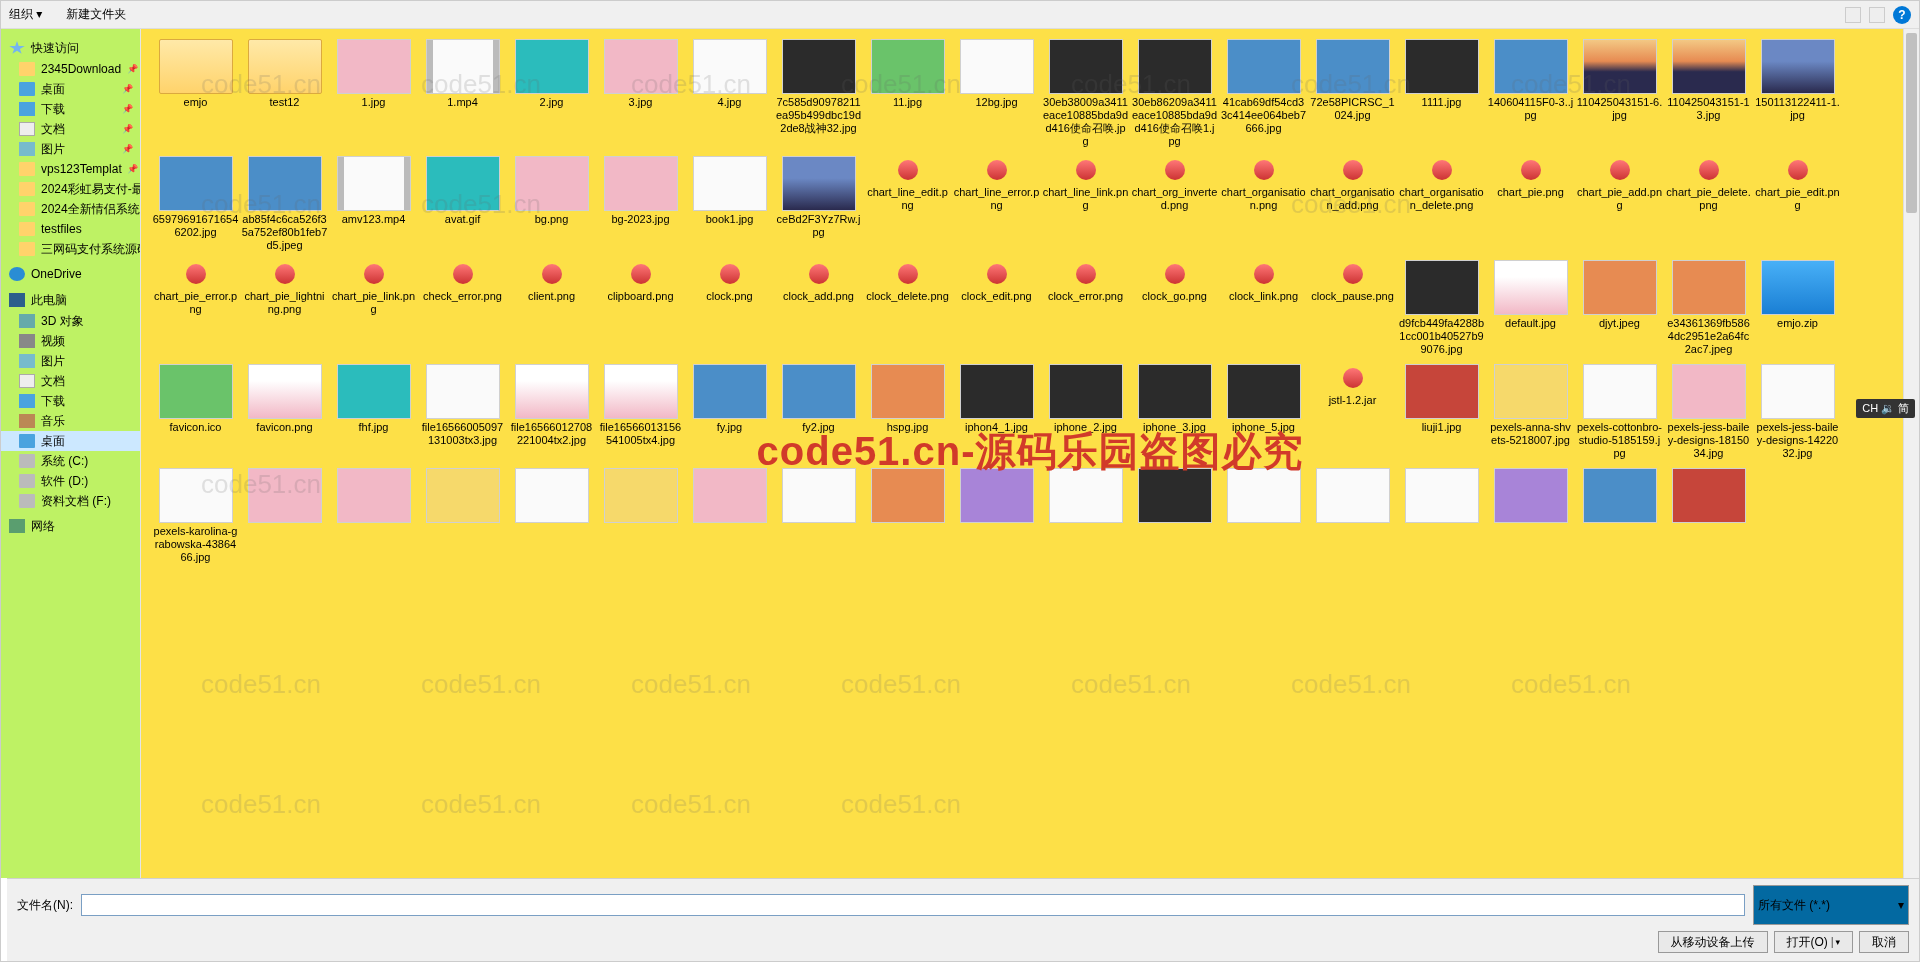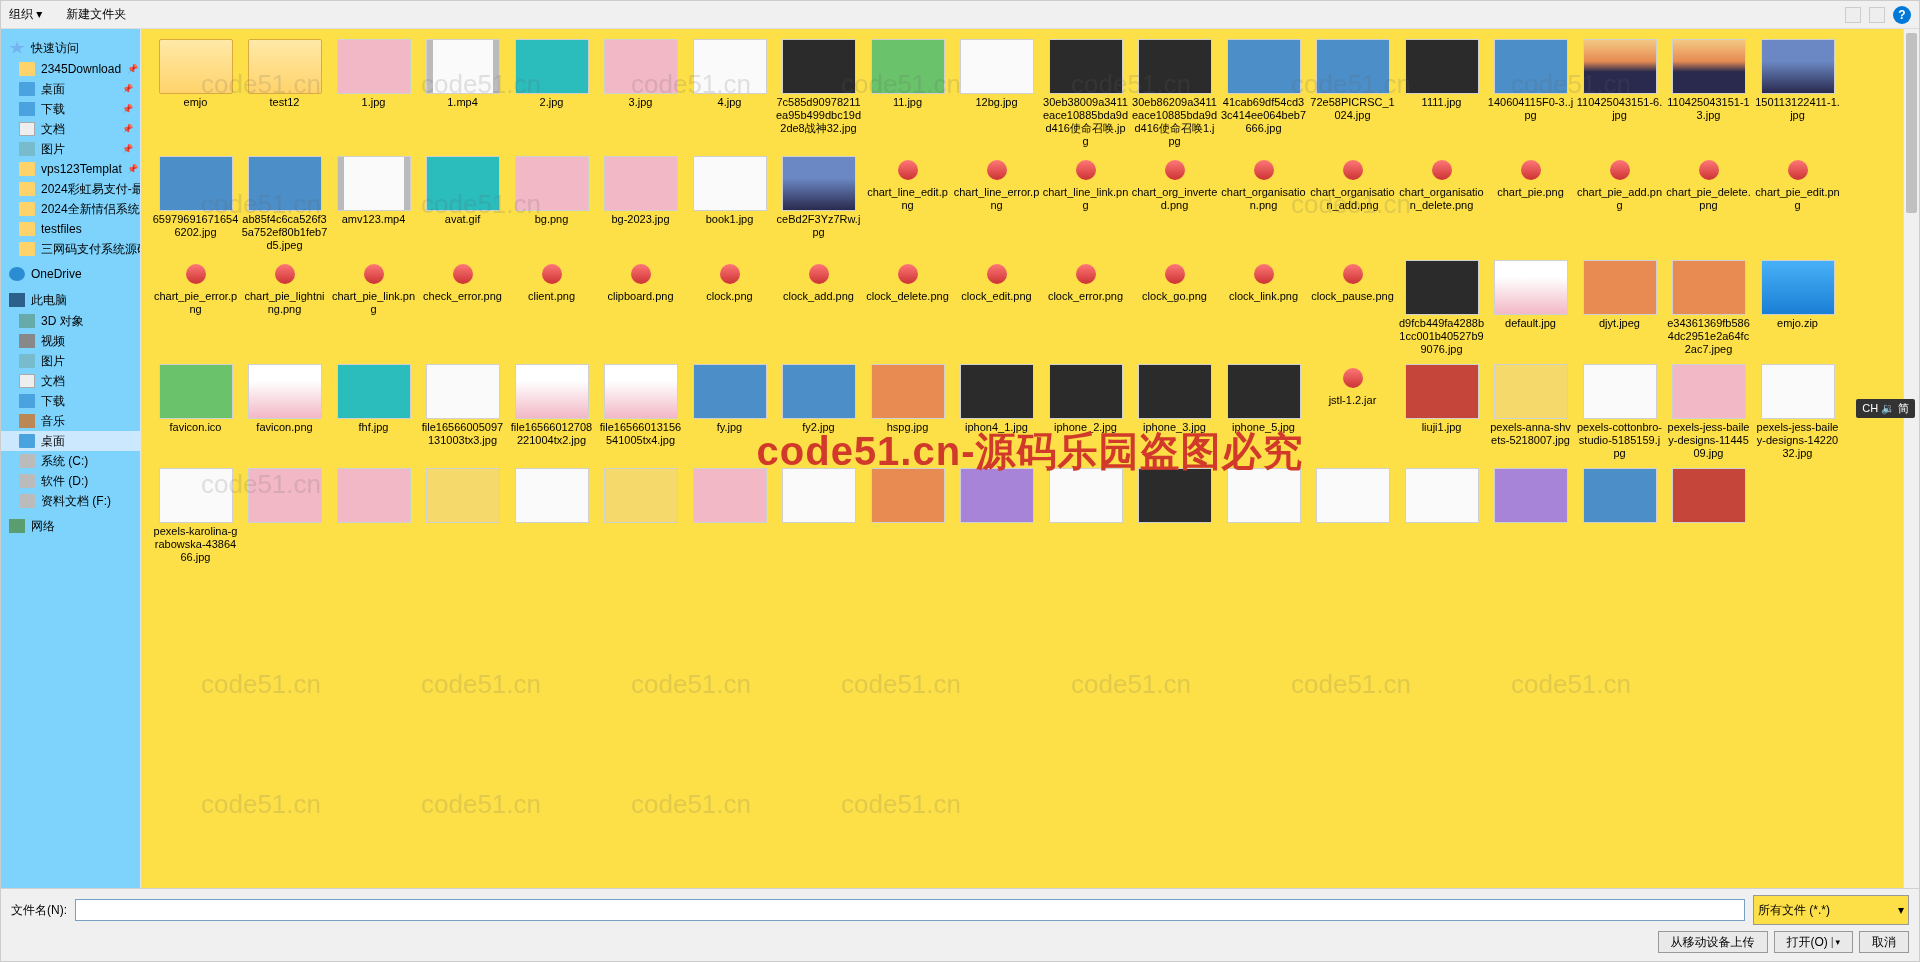--- a/index.html
+++ b/index.html
@@ -8,21 +8,21 @@
 
 .toolbar { height: 28px; background: #f0f0f0; border-bottom: 1px solid #ddd; display: flex; align-items: center; padding: 0 8px; gap: 24px; }
 .toolbar .left { display: flex; gap: 24px; align-items: center; }
 .toolbar .right { margin-left: auto; display: flex; gap: 8px; align-items: center; }
 .tb-item { cursor: pointer; display: flex; align-items: center; gap: 2px; }
 .tb-icon { width: 16px; height: 16px; background: #eee; border: 1px solid #ccc; display: inline-block; }
 .help-icon { width: 18px; height: 18px; border-radius: 50%; background: #0078d7; color: #fff; display: flex; align-items: center; justify-content: center; font-weight: bold; }
 
 .body { flex: 1; display: flex; min-height: 0; }
 
-.sidebar { width: 140px; border-right: 1px solid #e5e5e5; overflow-y: auto; background: #7dd3fc; padding-top: 4px; }
+.sidebar { width: 140px; border-right: 1px solid #e5e5e5; overflow-y: auto; background: #bef264; padding-top: 4px; }
 .side-item { display: flex; align-items: center; gap: 6px; padding: 2px 6px 2px 18px; height: 20px; cursor: pointer; white-space: nowrap; overflow: hidden; }
 .side-item.group { padding-left: 8px; height: 22px; margin-top: 4px; }
 .side-item.selected { background: #cce8ff; }
 .side-ico { width: 16px; height: 14px; flex: 0 0 16px; display: inline-block; }
 .ico-star { background: #74b4f0; clip-path: polygon(50% 0,61% 35%,98% 35%,68% 57%,79% 91%,50% 70%,21% 91%,32% 57%,2% 35%,39% 35%); }
 .ico-folder { background: #ffd36b; border-radius: 1px; }
 .ico-desktop { background: #4aa3df; border-radius: 1px; }
 .ico-down { background: #4aa3df; }
 .ico-doc { background: #eee; border: 1px solid #aaa; }
 .ico-pic { background: #7bc; }
@@ -40,25 +40,25 @@
 .file { width: 89px; margin: 2px 0 6px 0; display: flex; flex-direction: column; align-items: center; text-align: center; cursor: pointer; }
 .thumb { width: 74px; height: 55px; background: #dfeaf0; border: 1px solid #d0d0d0; display: flex; align-items: center; justify-content: center; font-size: 9px; color: #888; overflow: hidden; position: relative; }
 .thumb.small { width: 28px; height: 28px; border: none; background: transparent; }
 .thumb.folder { background: linear-gradient(#ffe9a8,#ffd36b); border: 1px solid #dba93f; border-radius: 2px; }
 .thumb.zip { background: linear-gradient(#48b0f7,#1a7fd4); }
 .thumb.video::after { content:""; position:absolute; inset:0; border-left:6px solid rgba(0,0,0,.25); border-right:6px solid rgba(0,0,0,.25); }
 .fname { width: 86px; margin-top: 2px; font-size: 11px; line-height: 13px; word-break: break-all; max-height: 53px; overflow: hidden; }
 
 .overlay-text { position: absolute; left: 50%; top: 395px; transform: translateX(-50%); font-size: 40px; font-weight: bold; color: #d13a2a; pointer-events: none; letter-spacing: 1px; z-index: 5; white-space: nowrap; }
 
-.footer { border-top: 1px solid #d0d0d0; background: #f0f0f0; padding: 6px 10px 8px; display: flex; flex-direction: column; gap: 6px; }
+.footer { border-top: 1px solid #d0d0d0; background: #f0f0f0; padding: 6px 10px 8px; display: flex; flex-direction: column; gap: 6px; margin-left: 6px; }
 .footer-row { display: flex; align-items: center; gap: 8px; }
 .fn-label { width: 56px; text-align: right; }
 .fn-input { flex: 1; height: 22px; border: 1px solid #7a9fc4; background: #fff; padding: 0 4px; }
-.fn-combo { width: 156px; height: 30px; border: 1px solid #999; background: #fde047; padding: 0 4px; display: flex; align-items: center; justify-content: space-between; }
+.fn-combo { width: 156px; height: 40px; border: 1px solid #999; background: #0369a1; padding: 0 4px; display: flex; align-items: center; justify-content: space-between; }
 .btn-row { display: flex; justify-content: flex-end; gap: 6px; }
 .btn { height: 22px; padding: 0 12px; border: 1px solid #999; background: #e9e9e9; cursor: pointer; display: flex; align-items: center; gap: 2px; }
 .btn .arrow { font-size: 9px; }
 
 .watermark { position: absolute; color: rgba(100,100,100,0.18); font-size: 26px; pointer-events: none; z-index: 2; white-space: nowrap; }
 
 .ime { position: absolute; right: 4px; top: 370px; background: #333; color: #fff; padding: 2px 6px; border-radius: 2px; font-size: 11px; z-index: 8; }
 
 .scrollbar-v { position:absolute; right:0; top:0; bottom:0; width:16px; background:#f0f0f0; border-left:1px solid #ddd; }
 .scrollbar-v .thumbbar { position:absolute; left:2px; right:2px; top:4px; height:180px; background:#c0c0c0; border-radius:2px; }
@@ -579,21 +579,21 @@
           <div class="file">
             <div class="thumb t-yellow"></div>
             <div class="fname">pexels-anna-shvets-5218007.jpg</div>
           </div>
           <div class="file">
             <div class="thumb t-white"></div>
             <div class="fname">pexels-cottonbro-studio-5185159.jpg</div>
           </div>
           <div class="file">
             <div class="thumb t-pink"></div>
-            <div class="fname">pexels-jess-bailey-designs-1144509.jpg</div>
+            <div class="fname">pexels-jess-bailey-designs-1815034.jpg</div>
           </div>
           <div class="file">
             <div class="thumb t-white"></div>
             <div class="fname">pexels-jess-bailey-designs-1422032.jpg</div>
           </div>
           <div class="file">
             <div class="thumb t-white"></div>
             <div class="fname">pexels-karolina-grabowska-4386466.jpg</div>
           </div>
           <div class="file">

